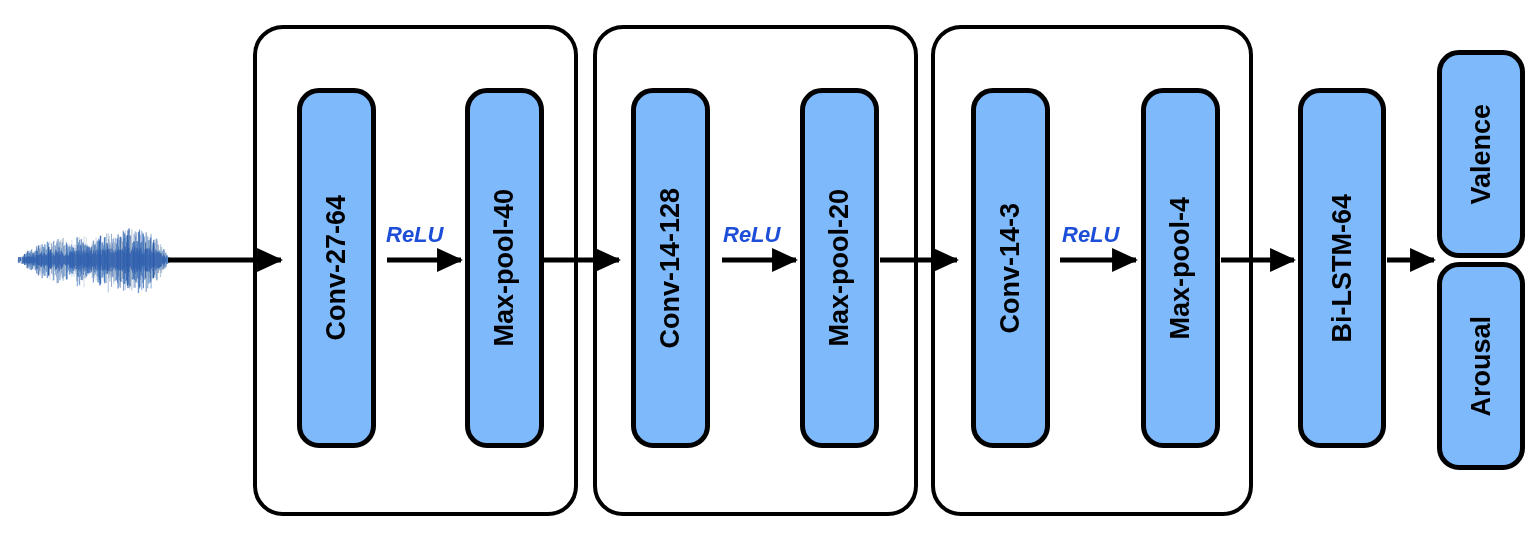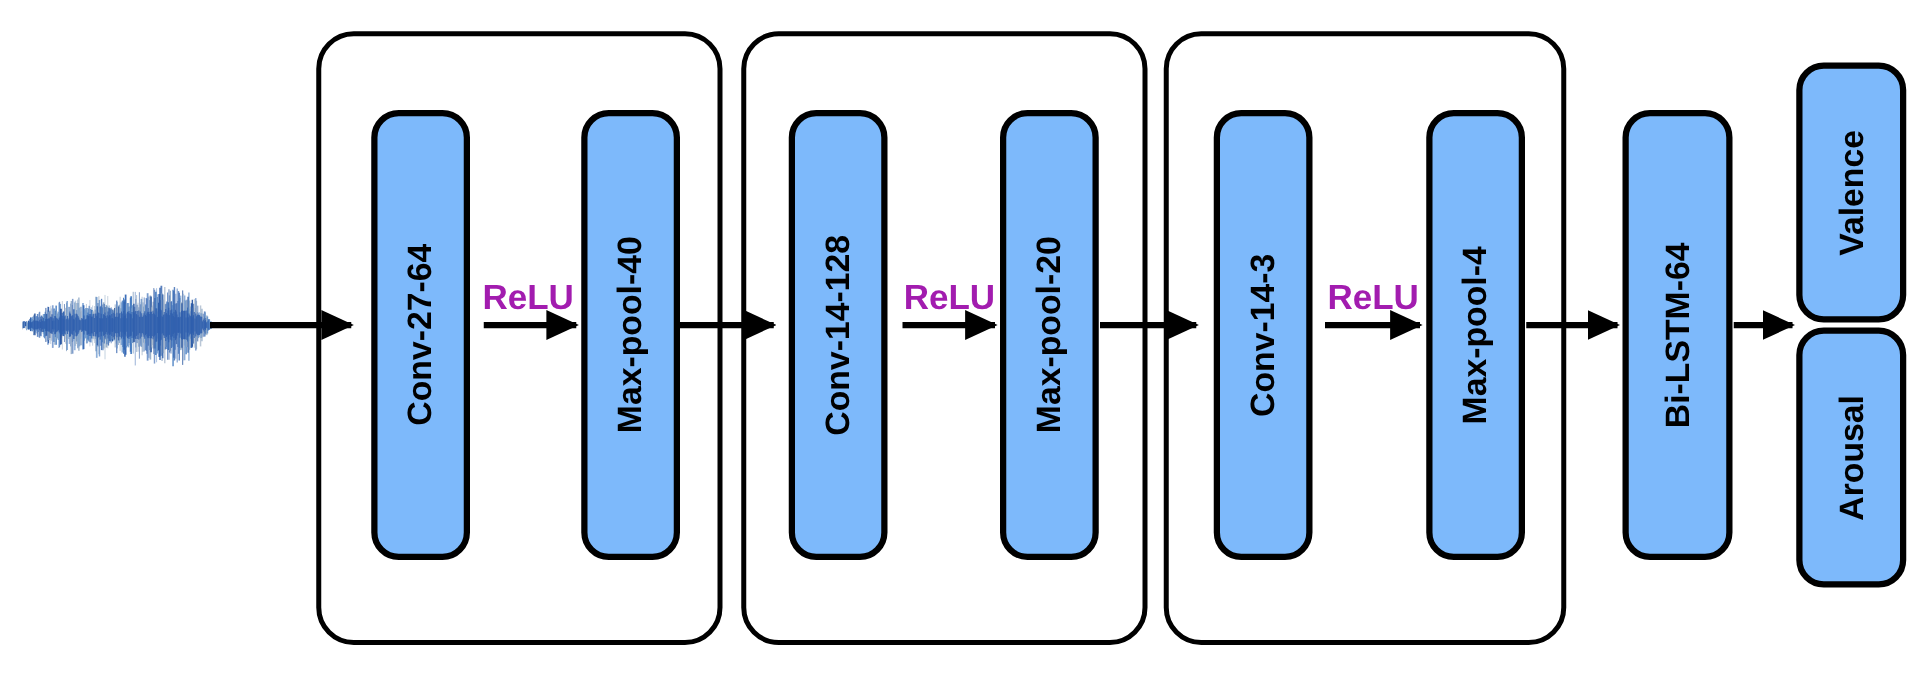--- a/index.html
+++ b/index.html
@@ -67,25 +67,26 @@
   }
   svg.wave {
     z-index: 3;
   }
 
   
   .relu-label {
     position: absolute;
     font-family: "Liberation Sans", sans-serif;
     font-weight: bold;
-    font-size: 28px;
-    color: #a21caf;
+    font-size: 22px;
+    color: #1d4ed8;
     white-space: nowrap;
     z-index: 7;
     user-select: none;
+    font-style: italic;
   }
 </style>
 </head>
 <body>
 
 <div id="canvas">
 
   <svg class="layer wave" viewBox="0 0 1534 546">
     <g id="wavegroup" stroke-width="1" fill="none">
         <line x1="18.00" x2="18.00" y1="257.83" y2="263.58" stroke="#A8B8CB" stroke-width="0.65" stroke-opacity="0.63"></line>

